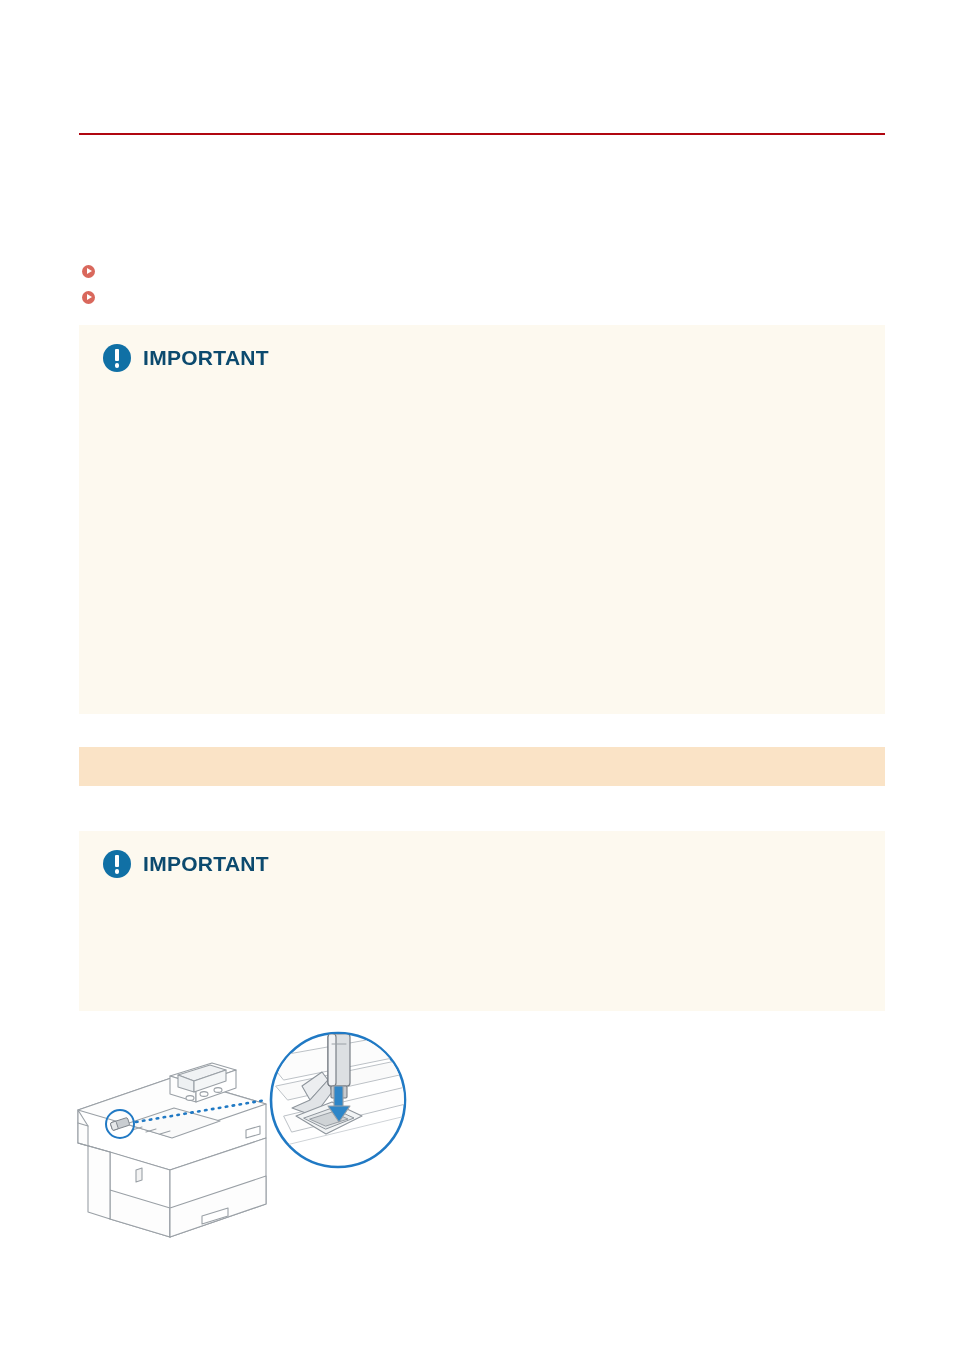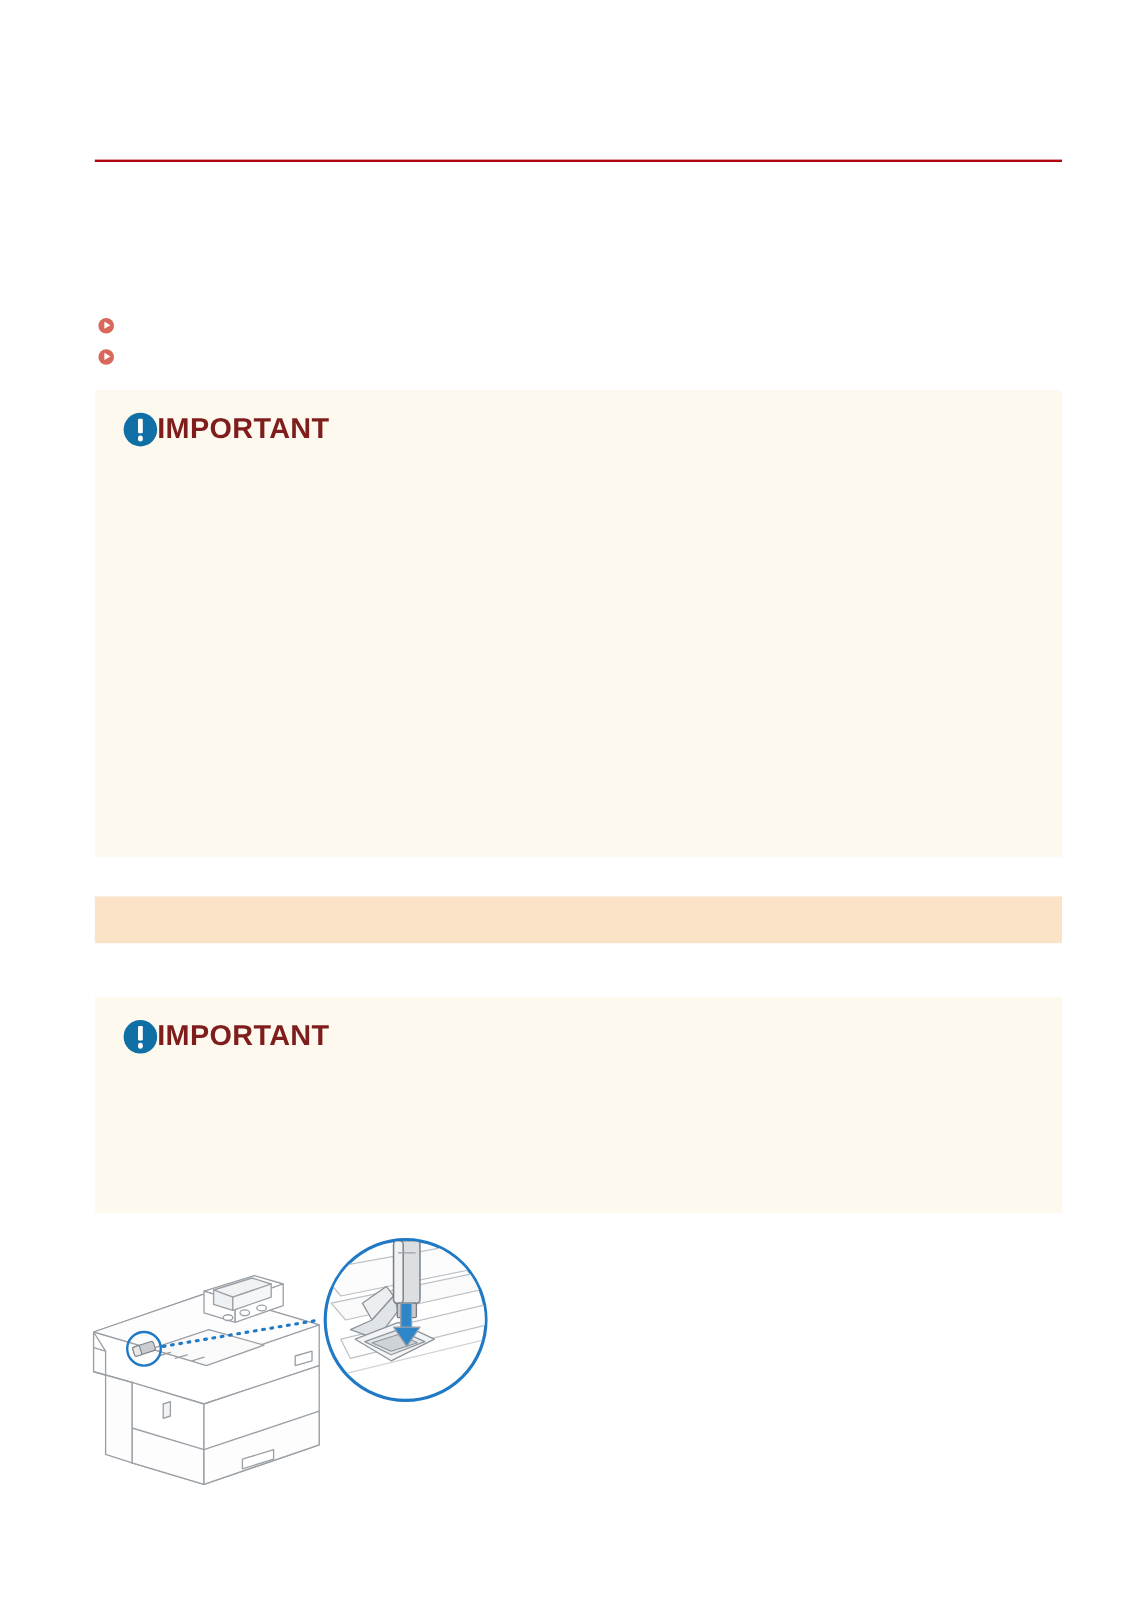--- a/index.html
+++ b/index.html
@@ -112,25 +112,25 @@
     position: absolute;
     left: 50%;
     top: 19px;
     width: 4.5px;
     height: 4.5px;
     margin-left: -2.25px;
     background: #ffffff;
     border-radius: 50%;
   }
   .callout-title {
-    margin-left: 0;
-    font-size: 24px;
+    margin-left: 12px;
+    font-size: 21px;
     font-weight: bold;
     letter-spacing: 0.3px;
-    color: #7f1d1d;
+    color: #0c4a6e;
   }
   .callout-body {
     margin-top: 14px;
     font-size: 13px;
     line-height: 19px;
     color: transparent;
     white-space: pre-wrap;
   }
 
   

